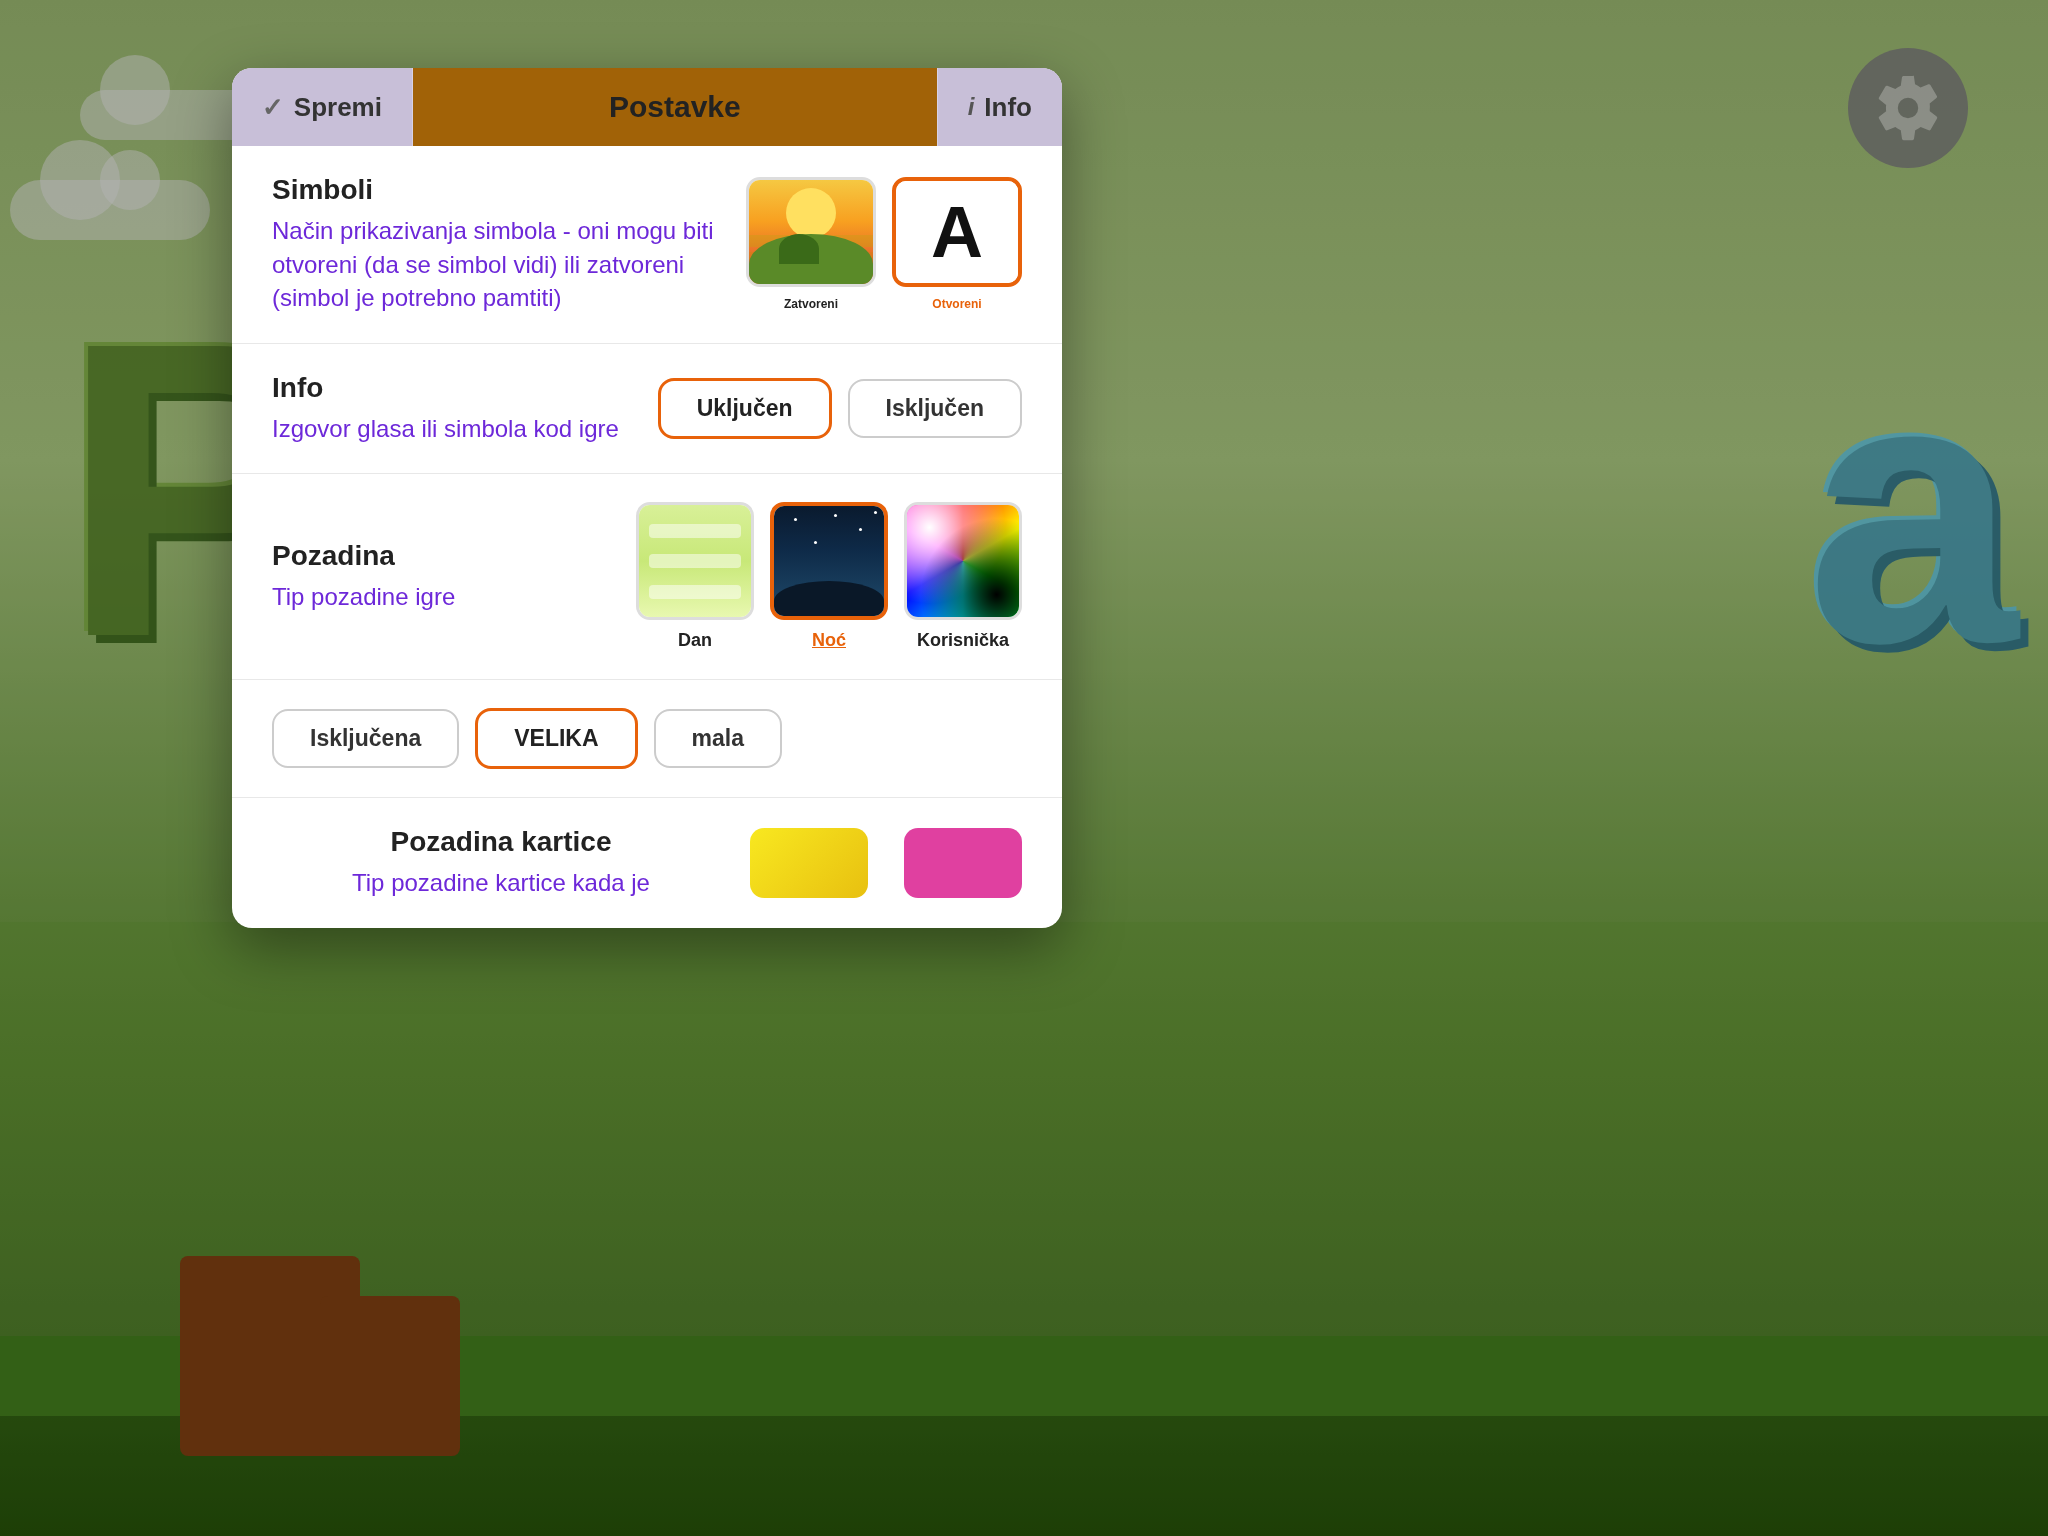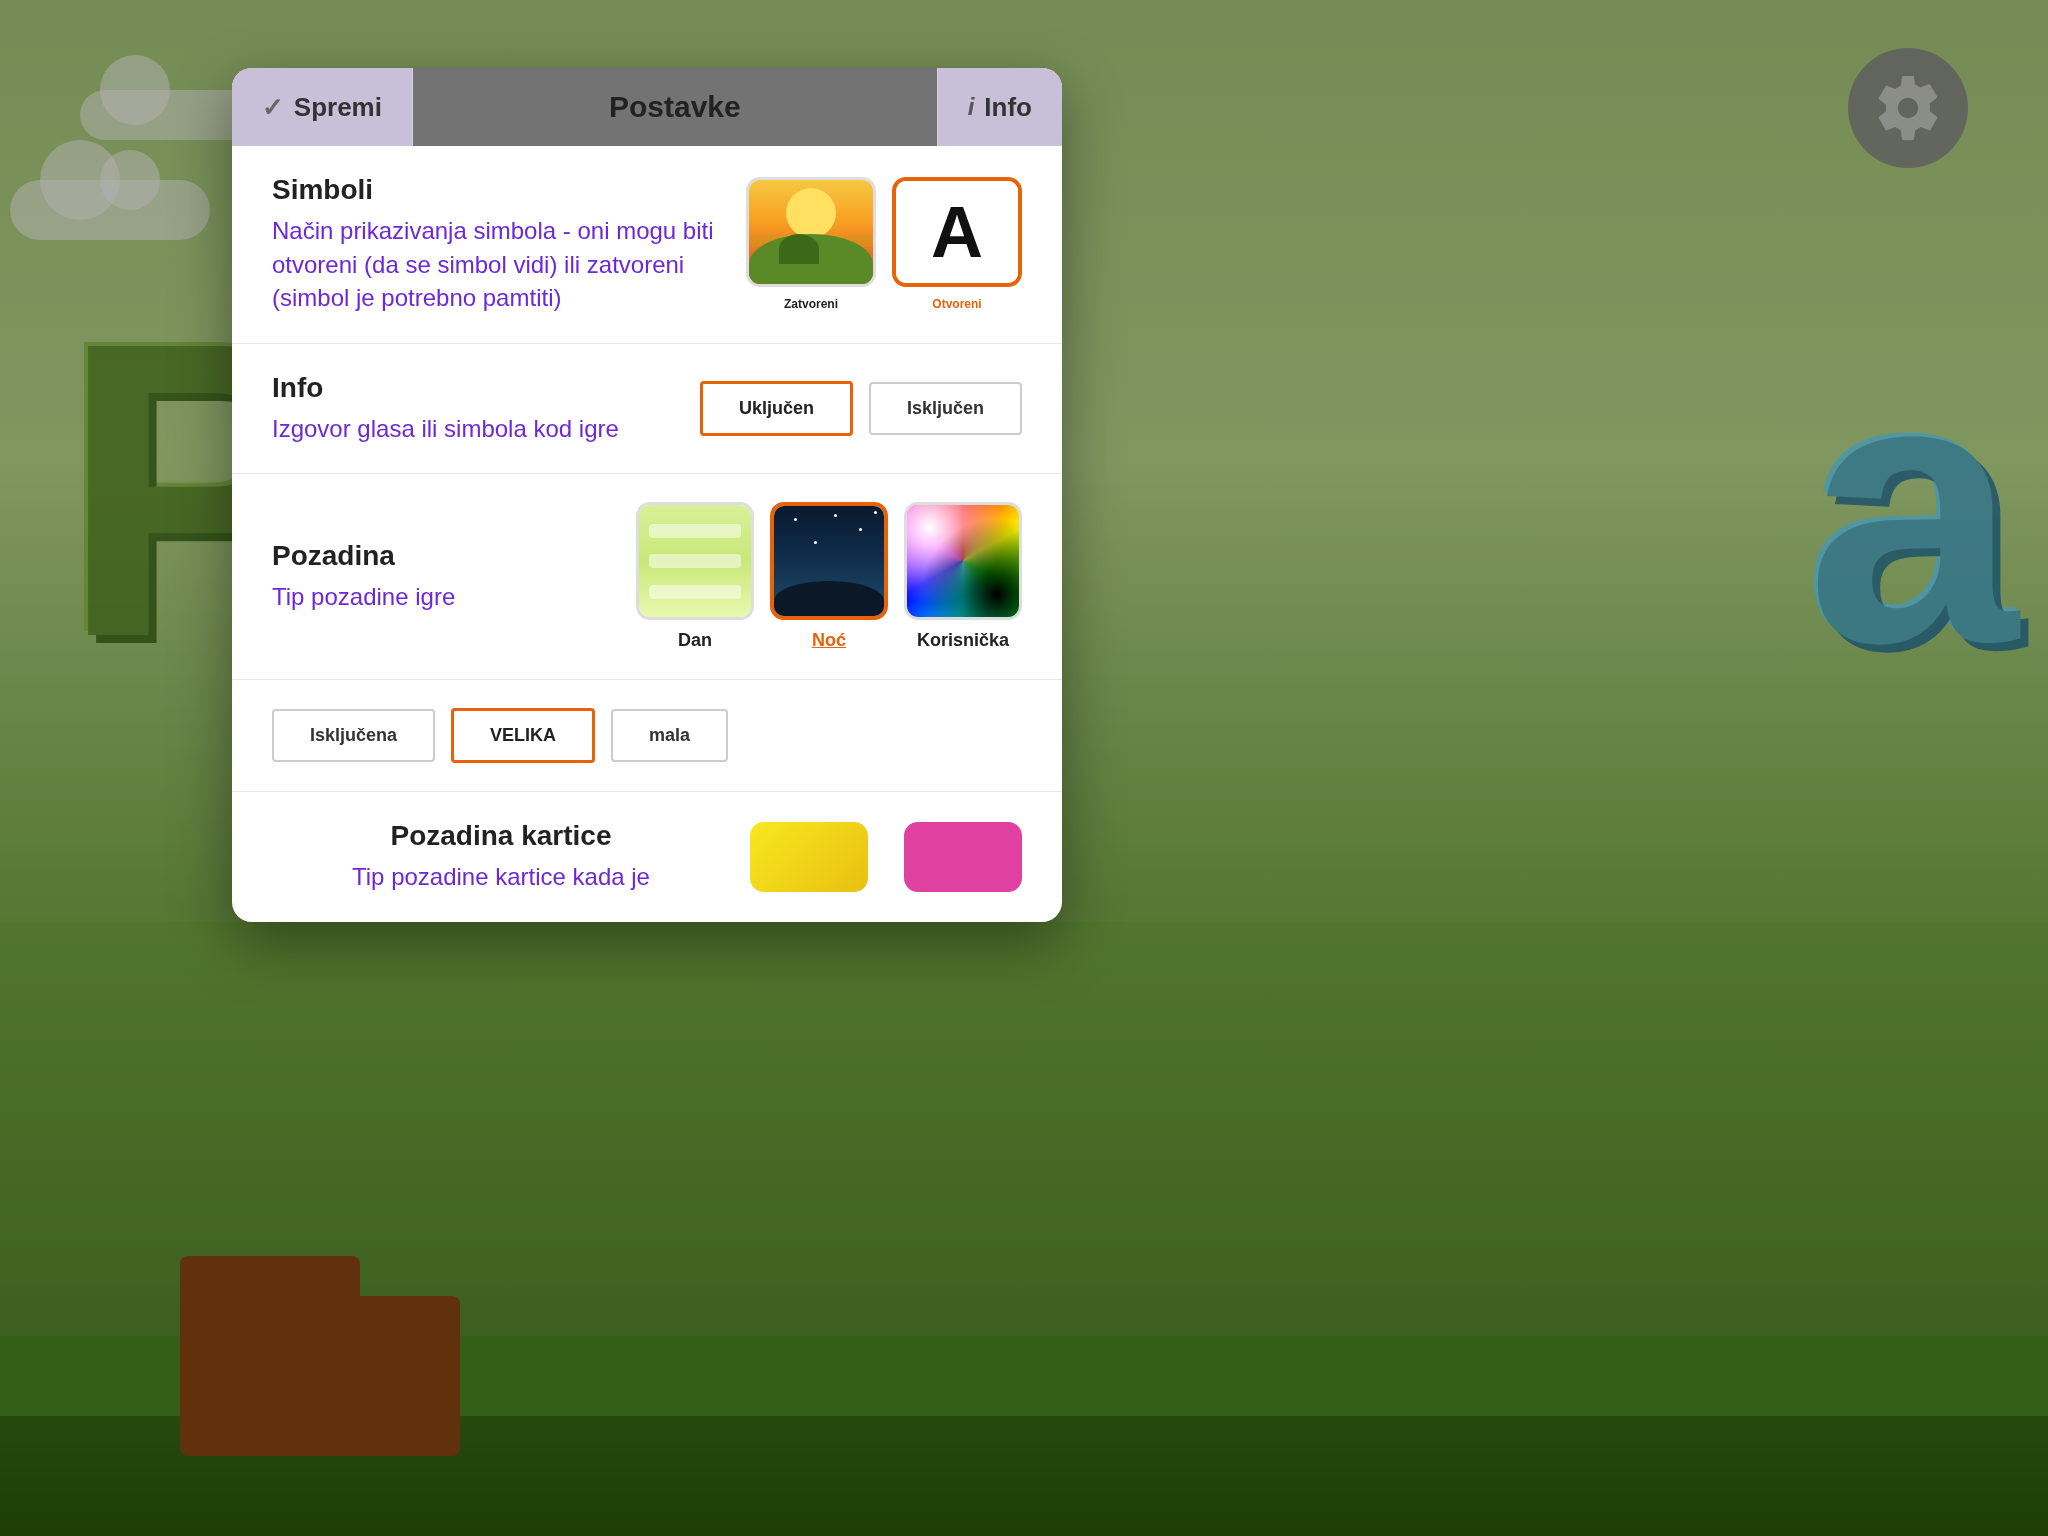--- a/index.html
+++ b/index.html
@@ -167,21 +167,21 @@
     }
 
     .header-title {
       flex: 1;
       display: flex;
       align-items: center;
       justify-content: center;
       font-size: 30px;
       font-weight: 700;
       color: #222;
-      background: #737373;
+      background: #a16207;
     }
 
     .header-info {
       display: flex;
       align-items: center;
       gap: 10px;
       padding: 0 30px;
       background: #c8bfd8;
       border: none;
       cursor: pointer;
@@ -335,24 +335,24 @@
       color: #222;
     }
 
     .symbol-label.active-orange {
       color: #e8620a;
     }
 
     
     .toggle-btn {
       padding: 14px 36px;
-      border-radius: 4px;
+      border-radius: 16px;
       border: 2px solid #ccc;
       background: #fff;
-      font-size: 18px;
+      font-size: 23px;
       font-weight: 600;
       color: #333;
       cursor: pointer;
     }
     .toggle-btn.selected-orange {
       border-color: #e8620a;
       border-width: 3px;
       color: #222;
     }
 

